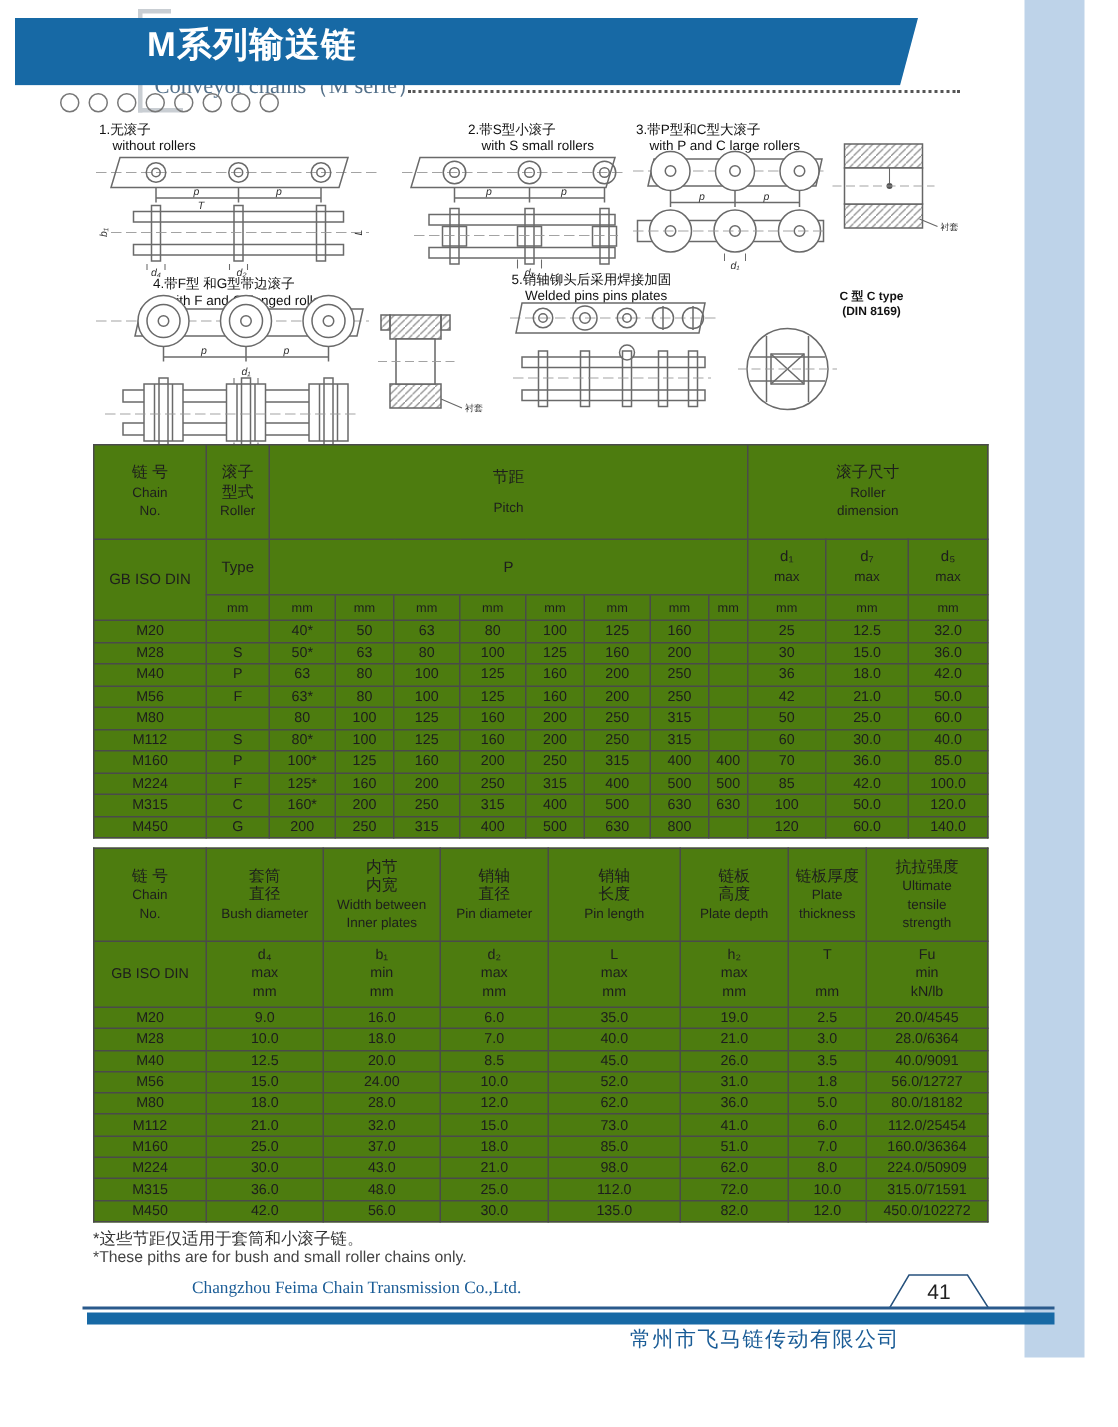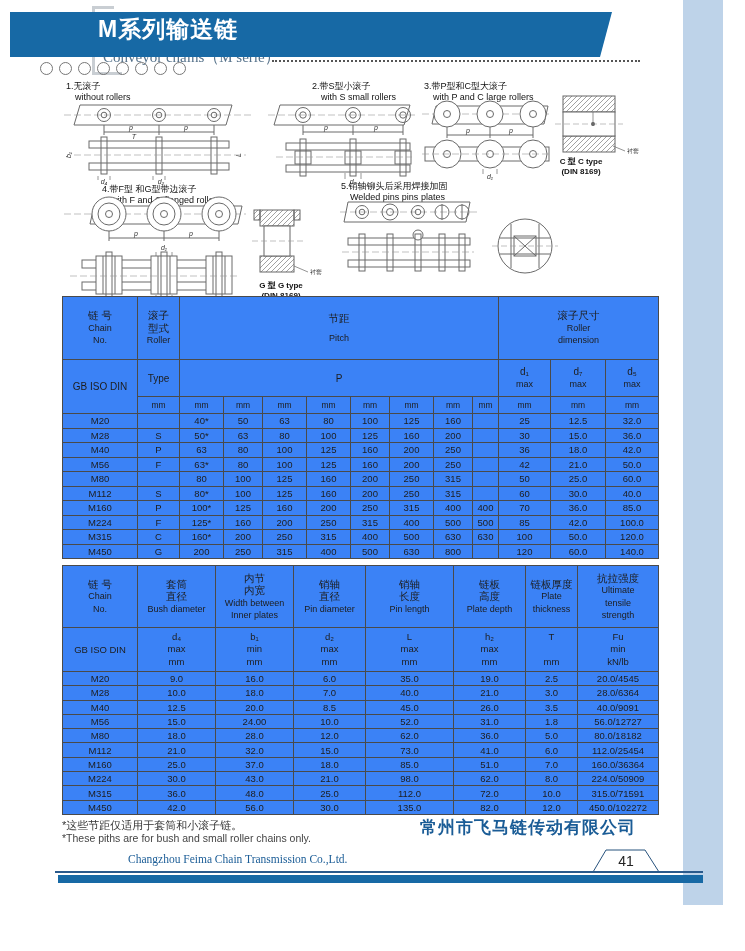--- a/index.html
+++ b/index.html
@@ -17,43 +17,43 @@
              clip-path:polygon(12px 0,100% 0,calc(100% - 12px) 100%,0 100%);
              display:flex;align-items:center;justify-content:center;}
   .logo-text{color:#fff;font-size:22px;font-weight:bold;font-style:italic;font-family:"DejaVu Serif",serif;letter-spacing:2px;}
   .subtitle{position:absolute;left:103px;top:48px;font-size:15px;color:#55718a;font-family:"Liberation Serif",serif;}
   .dots{position:absolute;left:272px;top:52px;width:368px;height:8px;border-bottom:2px dotted #555;}
   .circles{position:absolute;left:40px;top:62px;display:flex;gap:6px;}
   .circles span{display:inline-block;width:11px;height:11px;border:1.5px solid #777;border-radius:50%;}
   
   .dlabel{position:absolute;font-size:9px;line-height:11px;color:#111;white-space:nowrap;}
   .dlabel .l2{padding-left:9px;}
-  .xlabel{position:absolute;font-size:8px;font-weight:bold;line-height:9.5px;color:#111;text-align:center;width:92px;}
+  .xlabel{position:absolute;font-size:8px;font-weight:bold;line-height:9.5px;color:#111;text-align:center;width:92px;margin-top:36px;}
   svg{position:absolute;}
   svg text{font-family:"Liberation Sans",sans-serif;}
   
-  .spec{border-collapse:collapse;position:absolute;left:62px;table-layout:fixed;background:#3b82f6;}
+  .spec{border-collapse:collapse;position:absolute;left:62px;table-layout:fixed;background:#4d7c0f;}
   .spec th,.spec td{border:1px solid #4a4a4a;text-align:center;vertical-align:middle;font-weight:normal;color:#1d1d1d;padding:0;overflow:hidden;}
   .t1{top:296px;width:596px;}
   .t2{top:565px;width:596px;}
   .t1 .rA th{height:62px;font-size:10.5px;}
   .t1 .rB th{height:36px;font-size:10px;}
   .t1 .rC th{height:16px;font-size:8.5px;}
   .t1 tbody td{height:13.5px;font-size:9.5px;}
   .t2 .rA th{height:61px;font-size:10.5px;}
   .t2 .rB th{height:43px;font-size:9.5px;}
   .t2 tbody td{height:13.3px;font-size:9.5px;}
   .spec th div{line-height:12.5px;}
   .en{font-size:9px;}
   .wide div{line-height:20px !important;}
   
   .note-cn{position:absolute;left:62px;top:818px;font-size:11px;color:#333;}
   .note-en{position:absolute;left:62px;top:832px;font-size:10.5px;color:#444;}
   .foot-en{position:absolute;left:128px;top:853px;font-size:11.5px;color:#1a5c96;font-family:"Liberation Serif",serif;}
-  .foot-cn{position:absolute;left:420px;top:816px;font-size:17px;font-weight:bold;color:#1a5c96;letter-spacing:1px;}
+  .foot-cn{position:absolute;left:420px;top:884px;font-size:14px;font-weight:normal;color:#1a5c96;letter-spacing:1px;}
   .foot-line{position:absolute;left:55px;top:871px;width:648px;height:2px;background:#2a5a8c;}
   .foot-bar{position:absolute;left:58px;top:875px;width:645px;height:8px;background:#1769a5;}
   .pageno-box{position:absolute;left:592px;top:849px;}
 </style>
 </head>
 <body>
 
 <div class="page">
   <div class="right-strip"></div>
 

